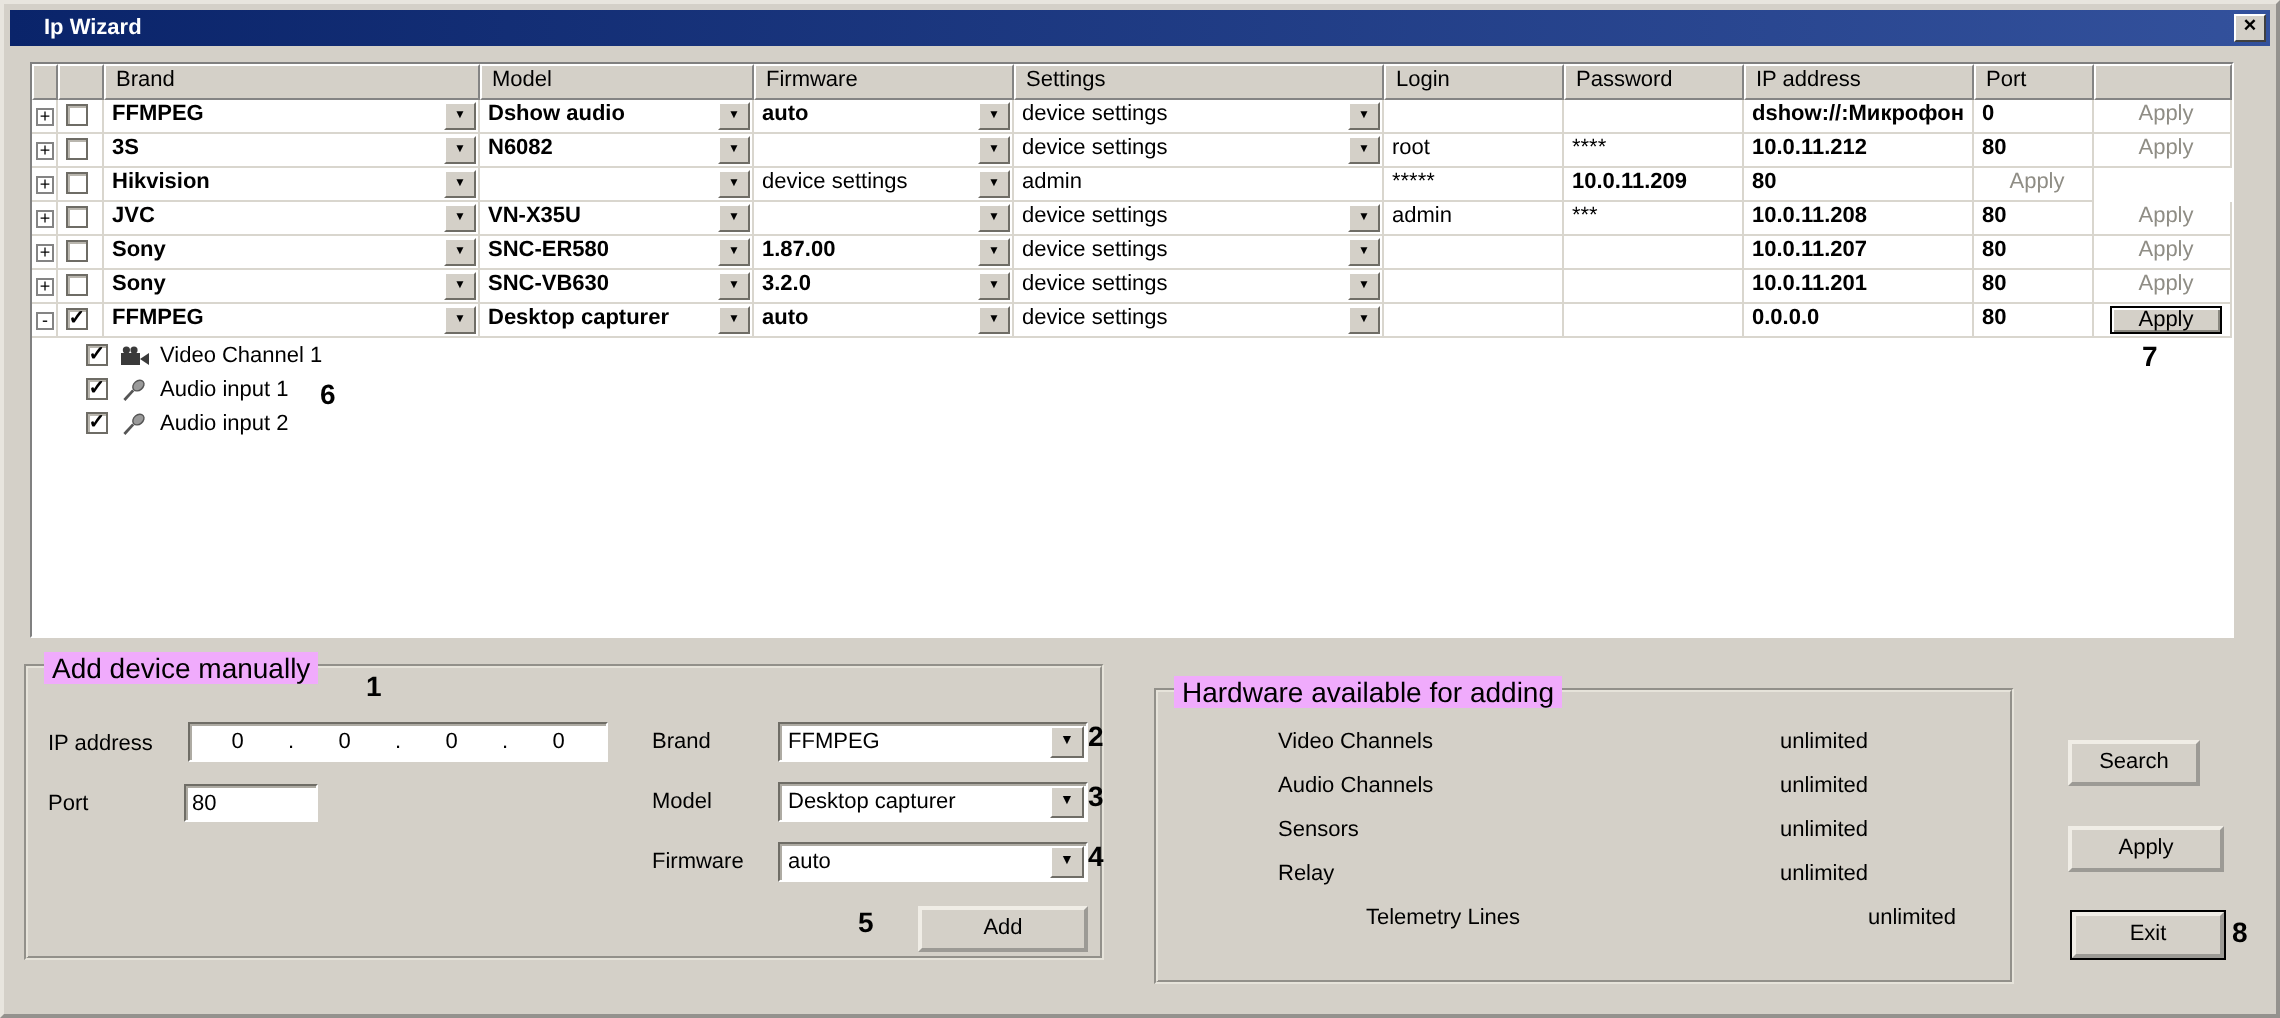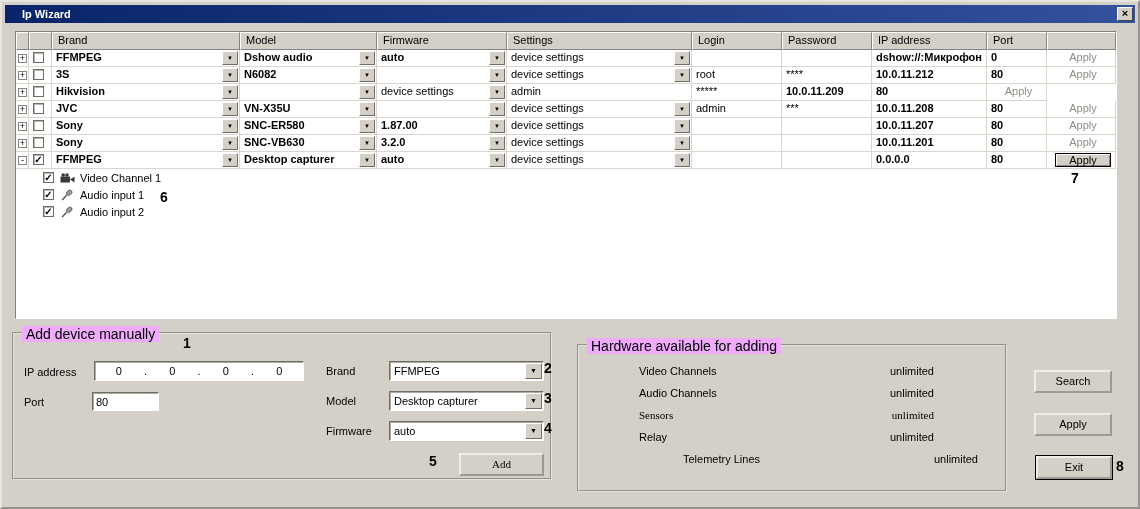--- a/index.html
+++ b/index.html
@@ -293,48 +293,48 @@
       <span class="val">Desktop capturer</span>
       <span class="dda2">▼</span>
     </div>
 
     <span class="lbl" style="left:312px; top:87px;">Firmware</span>
     <div class="combo2" style="left:375px; top:87px; width:155px;">
       <span class="val">auto</span>
       <span class="dda2">▼</span>
     </div>
 
-    <div class="btn" style="left:445px; top:119px; width:85px; height:23px; line-height:19px;font-family:Liberation Serif, serif;">Add</div>
+    <div class="btn" style="left:445px; top:119px; width:85px; height:23px; line-height:19px;">Add</div>
   </div>
 
   <div class="groupbox" style="left:575px; top:342px; width:430px; height:148px;">
     <span class="legend">Hardware available for adding</span>
     <div class="hwrow" style="top:19px;">
         <span class="hwlabel">Video Channels</span>
         <span class="hwval">unlimited</span>
       </div>
     <div class="hwrow" style="top:41px;">
         <span class="hwlabel">Audio Channels</span>
         <span class="hwval">unlimited</span>
       </div>
-    <div class="hwrow" style="top:63px;font-family:Liberation Serif, serif;">
+    <div class="hwrow" style="top:63px;">
         <span class="hwlabel">Sensors</span>
         <span class="hwval">unlimited</span>
       </div>
     <div class="hwrow" style="top:85px;">
         <span class="hwlabel">Relay</span>
         <span class="hwval">unlimited</span>
       </div>
     <div class="hwrow" style="top:107px;margin-left:44px;">
         <span class="hwlabel">Telemetry Lines</span>
         <span class="hwval">unlimited</span>
       </div>
   </div>
 
-  <div class="btn" style="left:1032px; top:368px; width:78px; height:23px; line-height:19px;">Search</div>
+  <div class="btn" style="left:1032px; top:368px; width:66px; height:23px; line-height:19px;">Search</div>
   <div class="btn" style="left:1032px; top:411px; width:78px; height:23px; line-height:19px;">Apply</div>
   <div class="btn btn-focus" style="left:1034px; top:454px; width:76px; height:23px; line-height:19px;">Exit</div>
 
   <span class="callout" style="left:181px; top:333px;">1</span>
   <span class="callout" style="left:542px; top:358px;">2</span>
   <span class="callout" style="left:542px; top:388px;">3</span>
   <span class="callout" style="left:542px; top:418px;">4</span>
   <span class="callout" style="left:427px; top:451px;">5</span>
   <span class="callout" style="left:158px; top:187px;">6</span>
   <span class="callout" style="left:1069px; top:168px;">7</span>

